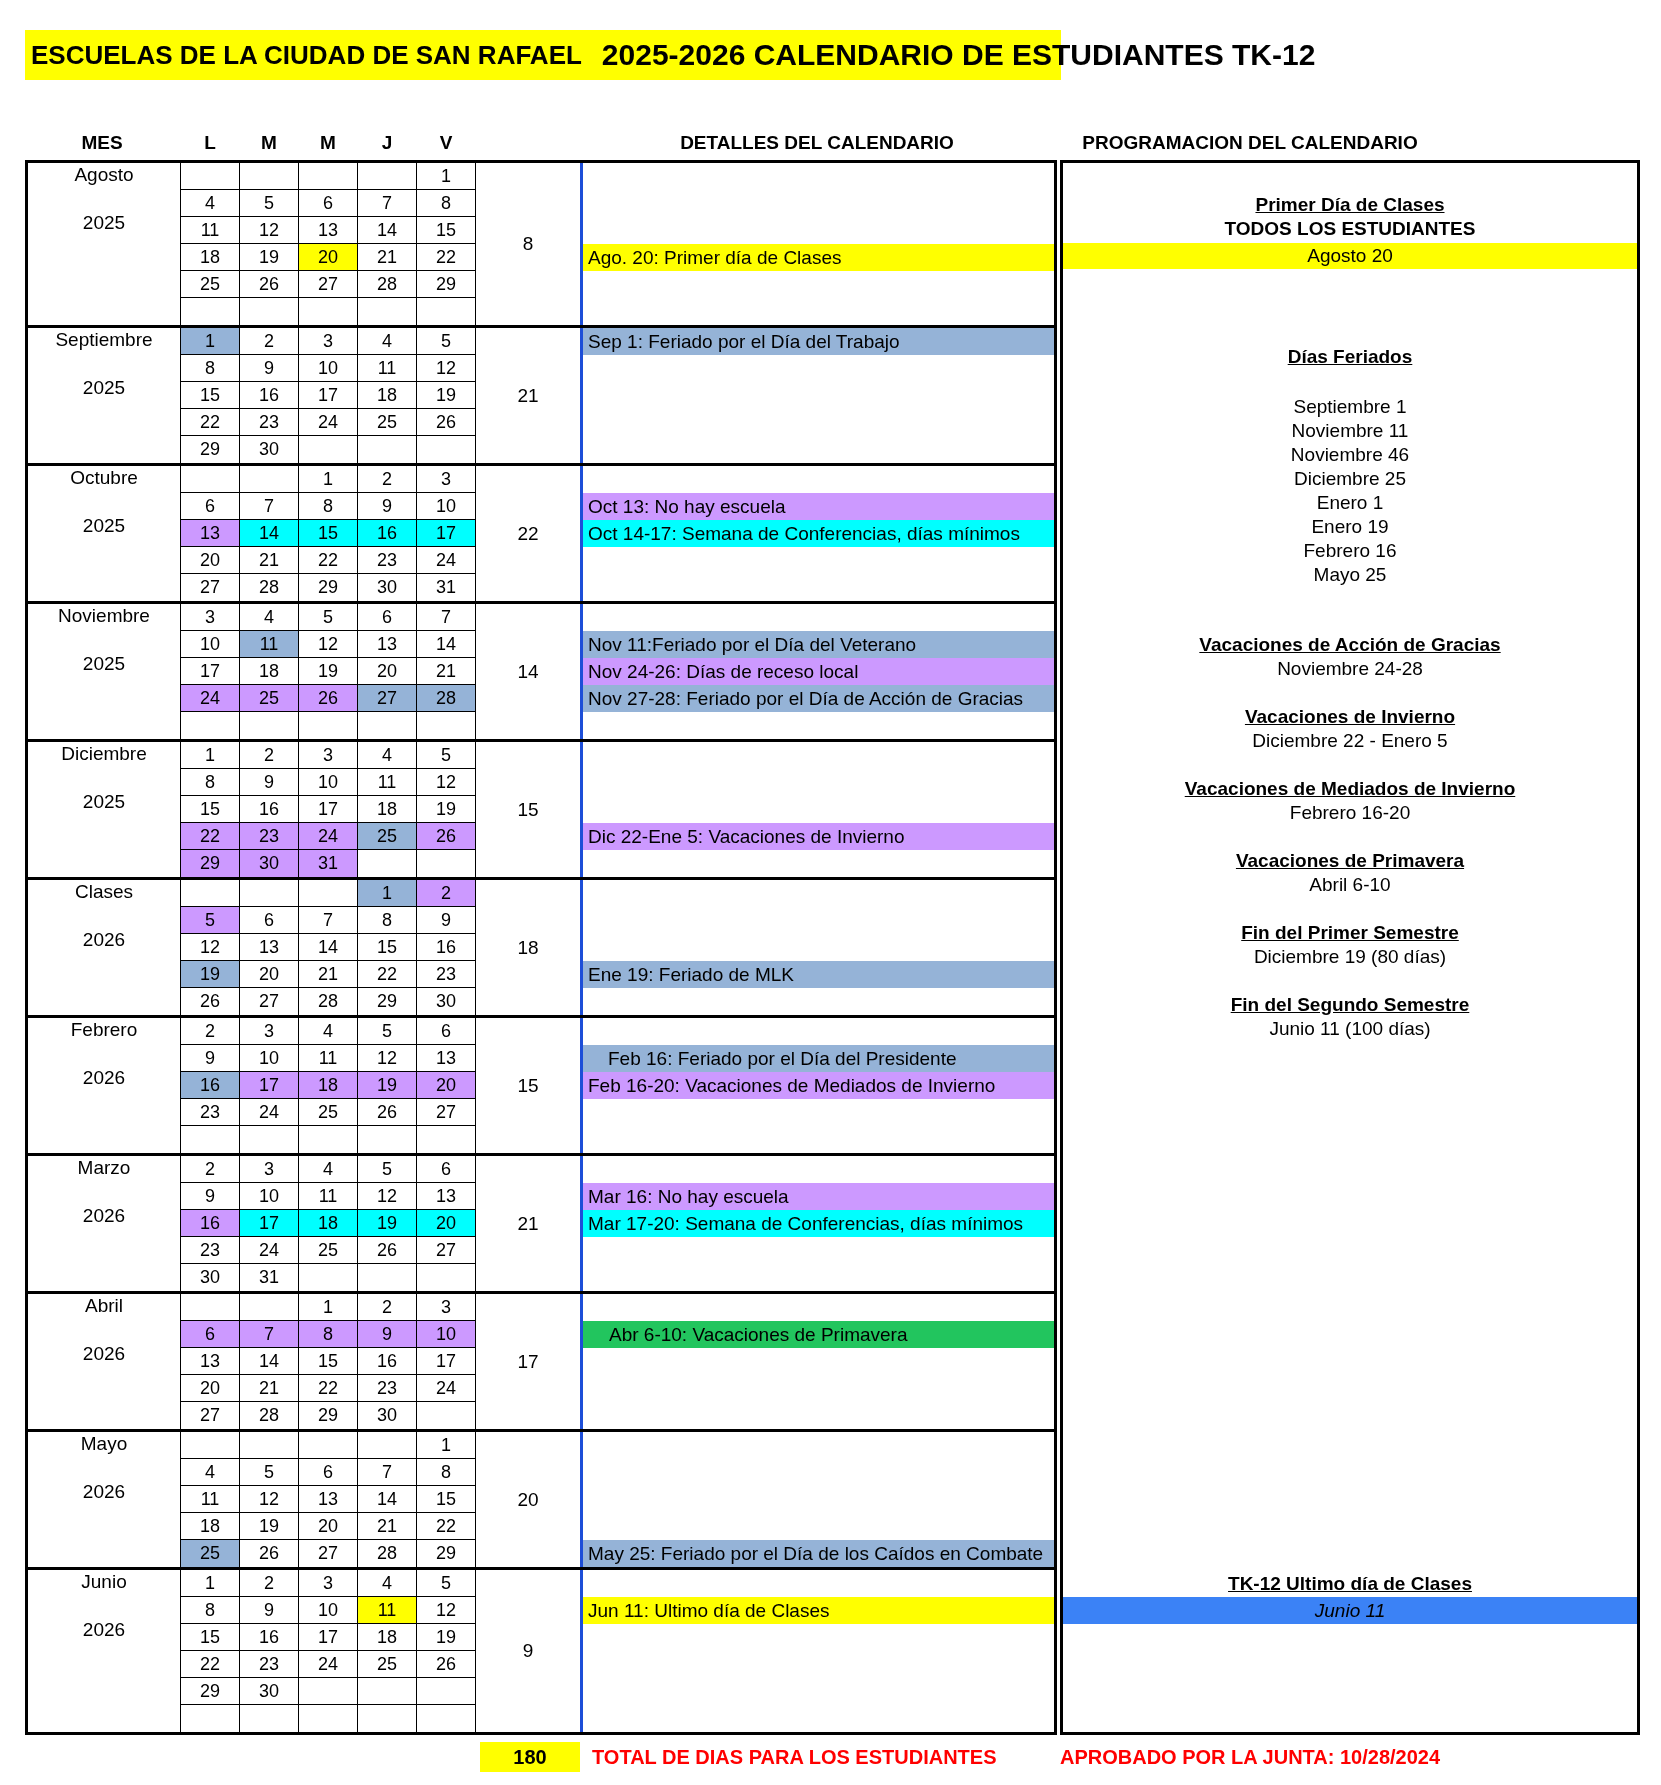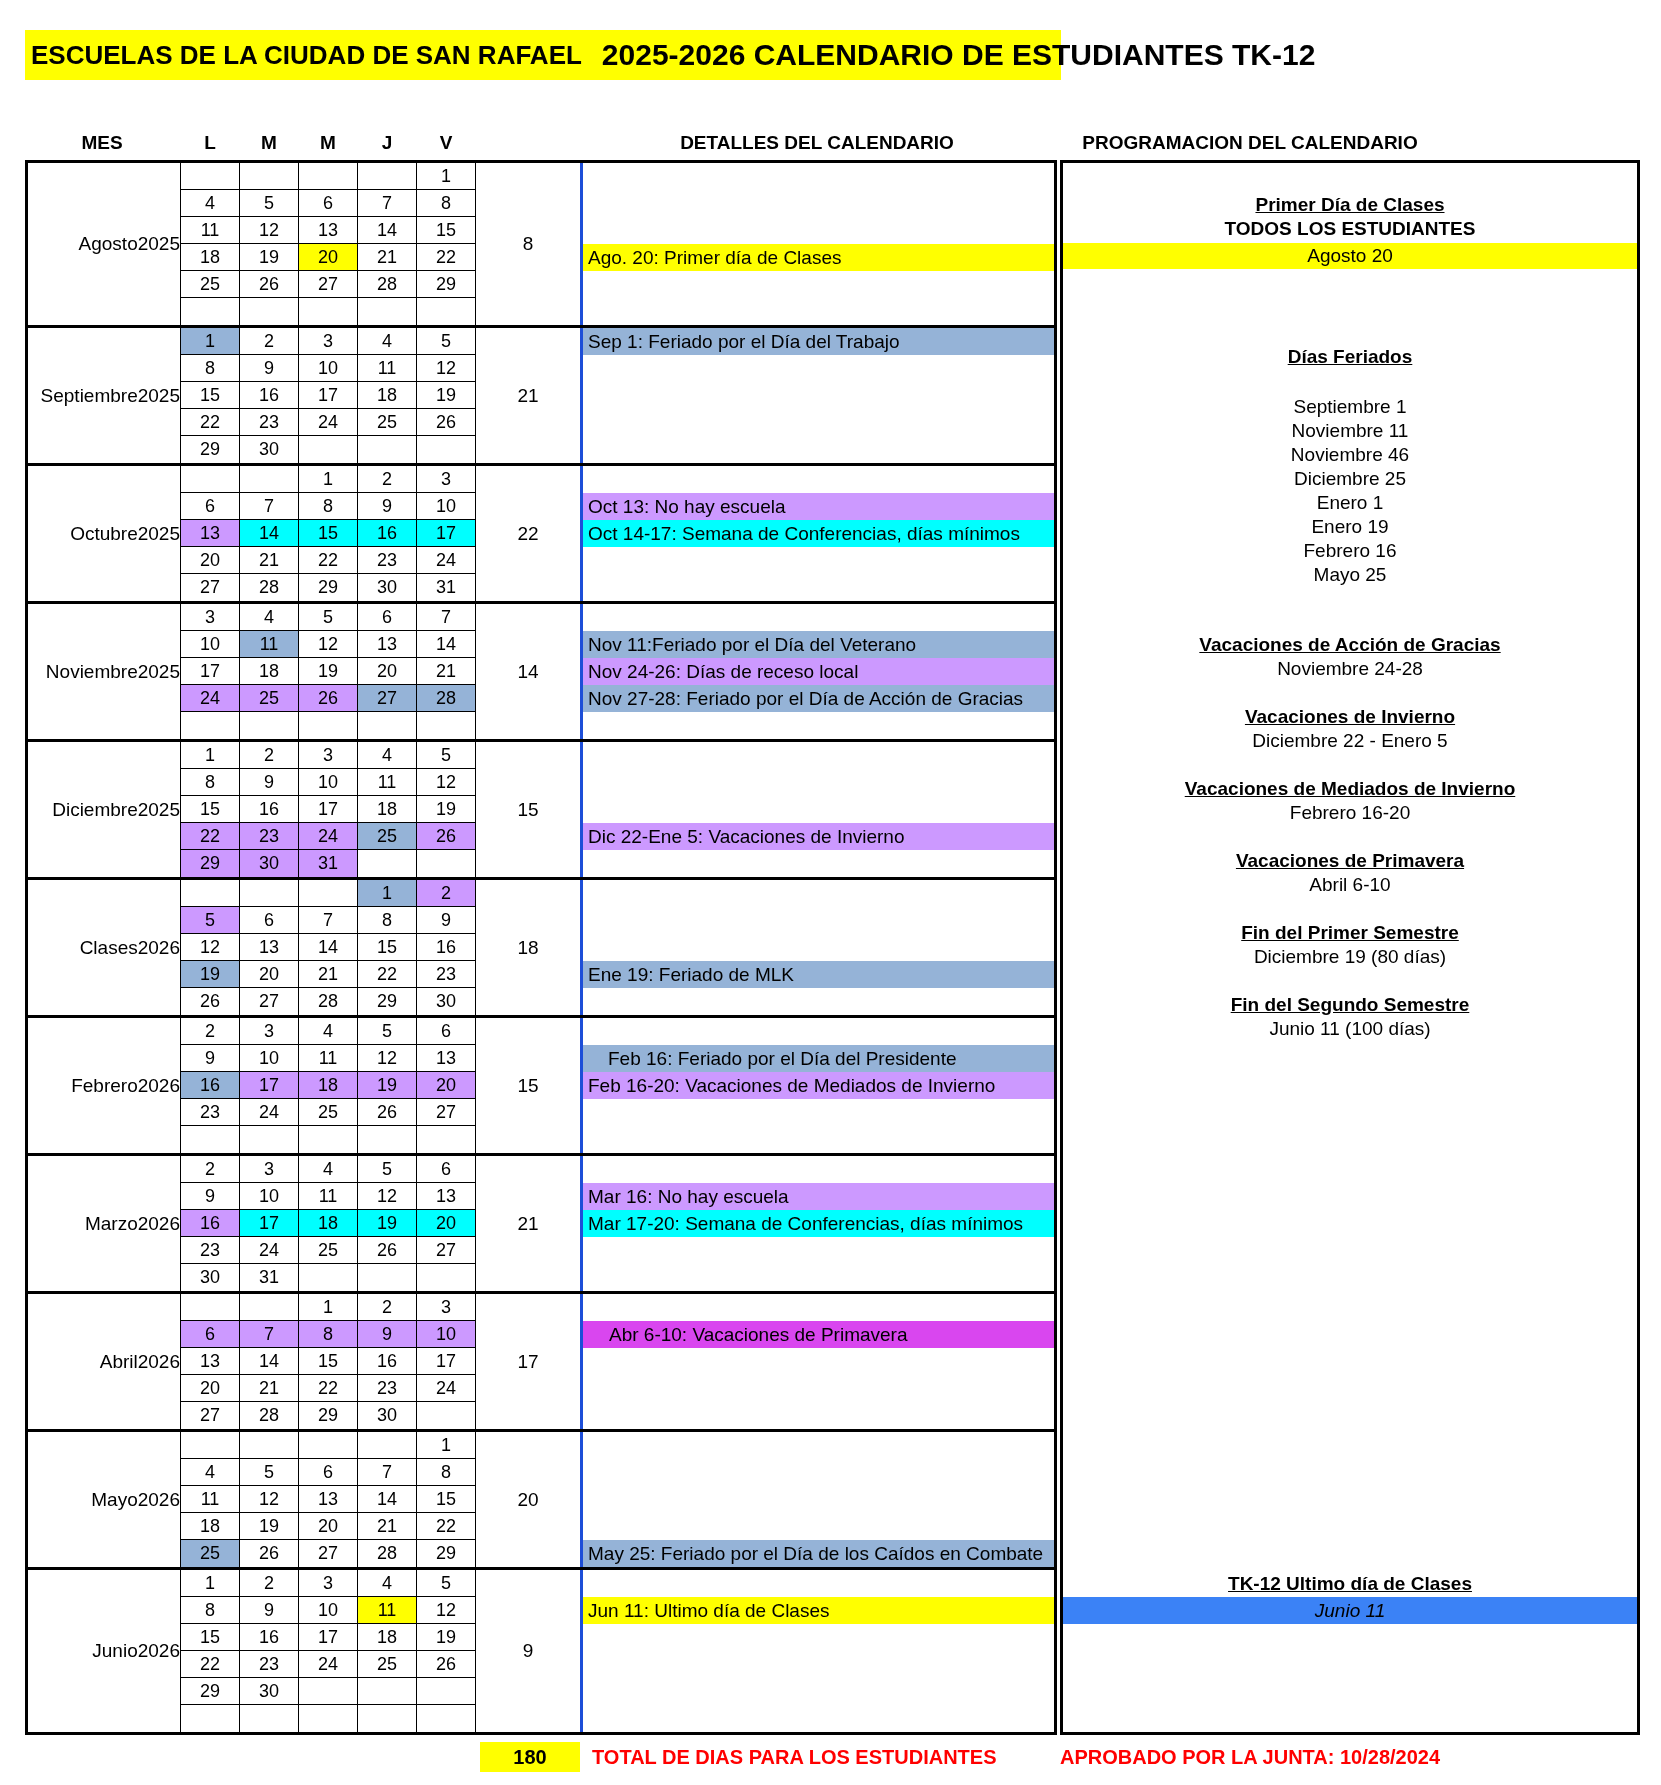--- a/index.html
+++ b/index.html
@@ -23,22 +23,22 @@
   .col-headers span { position:absolute; transform:translateX(-50%); font-weight:bold; font-size:19px; white-space:nowrap; }
 
   
   .main { position:absolute; left:25px; top:160px; display:flex; align-items:stretch; }
 
   .left-table { width:1032px; border:3px solid #000; background:#fff; }
   .month-block { display:flex; border-bottom:3px solid #000; }
   .month-block:last-child { border-bottom:none; }
 
   .mes-cell {
-    width:152px; display:flex; flex-direction:row; justify-content:flex-end;
-    align-items:center; font-size:19px; line-height:24px;
+    width:152px; display:flex; flex-direction:column; justify-content:flex-start;
+    align-items:center; font-size:19px; line-height:24px;gap:24px;
   }
   .days-grid { width:296px; border-left:1px solid #000; align-self:flex-start; }
   .week-row { display:flex; height:27px; }
   .day-cell {
     width:59px; height:27px; border-right:1px solid #000; border-bottom:1px solid #000;
     display:flex; align-items:center; justify-content:center; font-size:18px;
   }
   .week-row:last-child .day-cell { border-bottom:none; }
 
   .count-cell {
@@ -527,21 +527,21 @@
           <div class="week-row">
             <div class="day-cell">27</div>
             <div class="day-cell">28</div>
             <div class="day-cell">29</div>
             <div class="day-cell">30</div>
             <div class="day-cell"></div>
           </div>
         </div>
         <div class="count-cell">17</div>
         <div class="details-cell">
-          <div class="detail-bar" style="top: 27px; background: #d946ef; padding-left: 26px;">Abr 6-10: Vacaciones de Primavera</div>
+          <div class="detail-bar" style="top: 27px; background: #22c55e; padding-left: 26px;">Abr 6-10: Vacaciones de Primavera</div>
         </div>
       </div>
       <div class="month-block">
         <div class="mes-cell">
           <div class="month-name">Mayo</div>
           <div class="month-year">2026</div>
         </div>
         <div class="days-grid">
           <div class="week-row">
             <div class="day-cell"></div>

